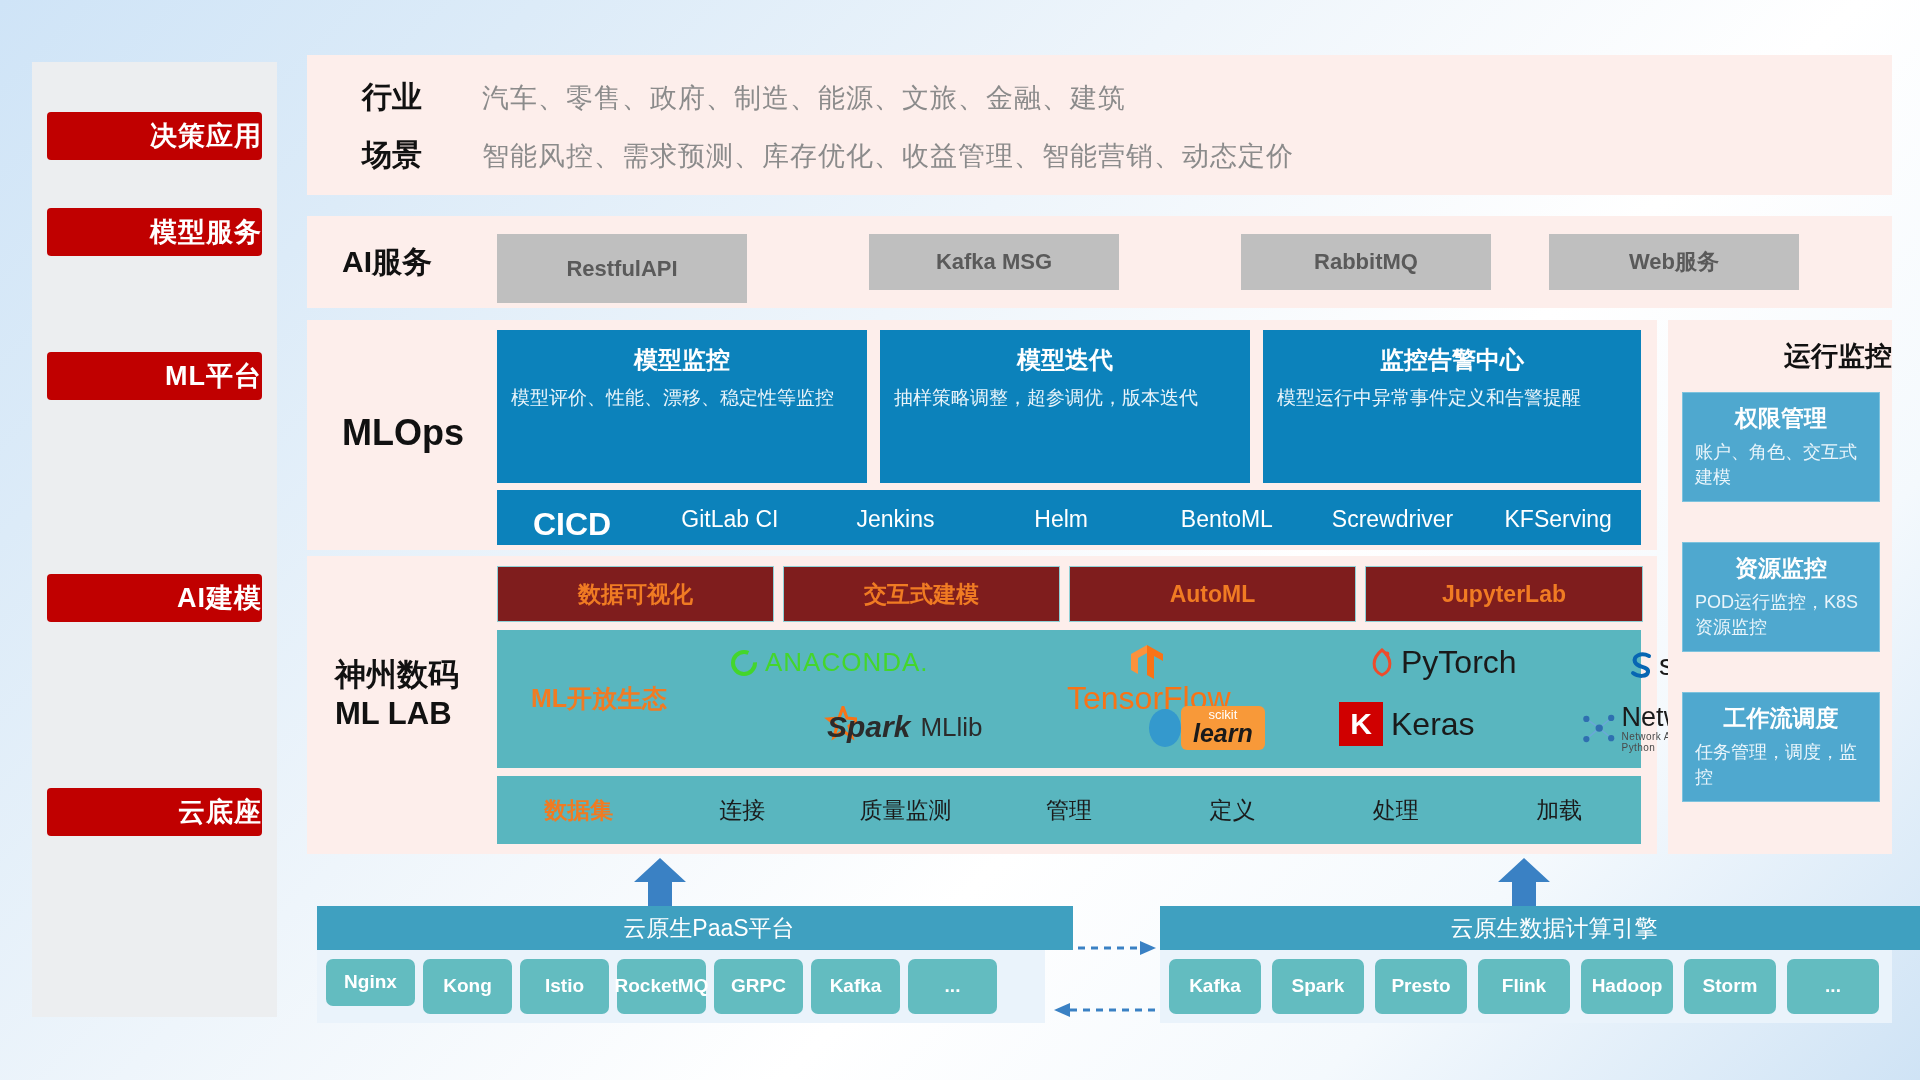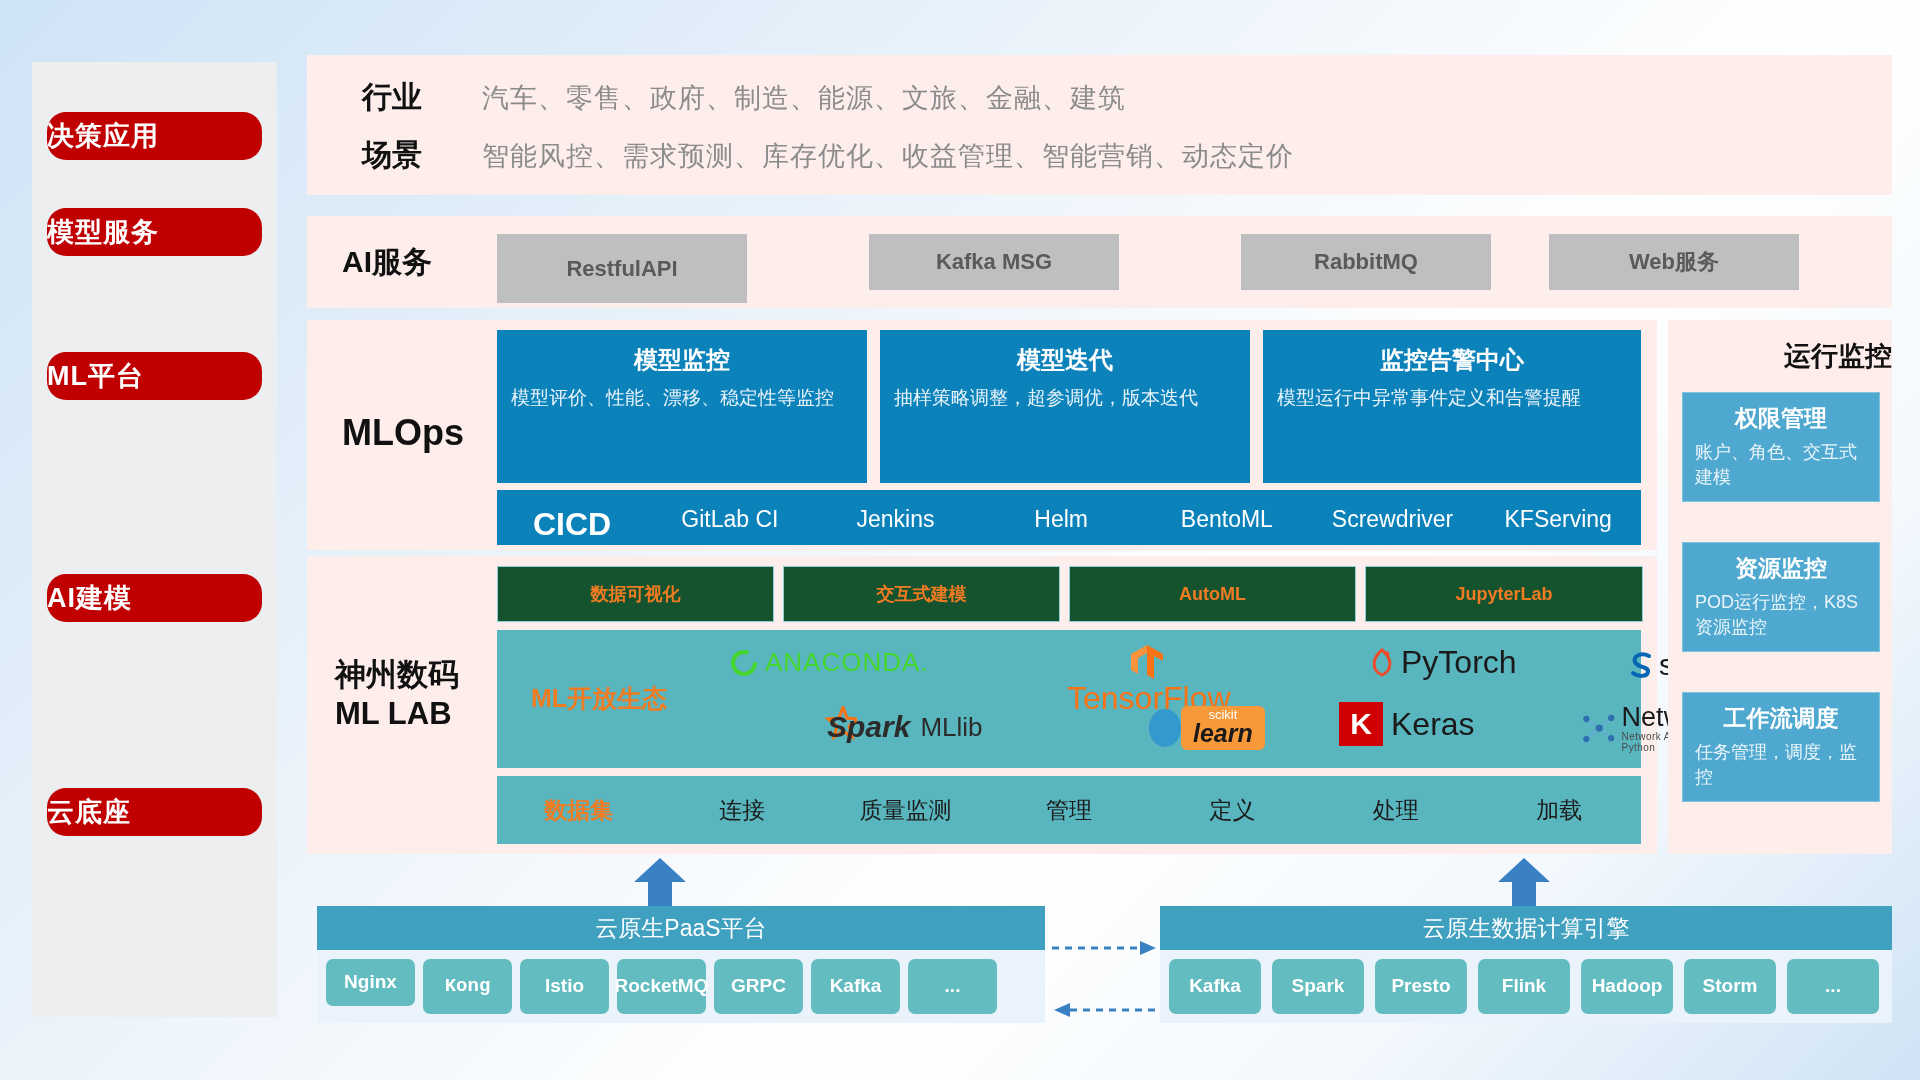--- a/index.html
+++ b/index.html
@@ -11,23 +11,23 @@
   }
   .stage{position:absolute;left:0;top:0;width:1920px;height:1080px;}
 
   
   .rail{
     position:absolute;left:32px;top:62px;width:245px;height:955px;
     background:#eceef0;
   }
   .rail-item{
     position:absolute;left:15px;width:215px;height:48px;
-    background:#c00000;border-radius:19px;
+    background:#c00000;border-radius:4px;
     color:#fff;font-size:27px;font-weight:bold;letter-spacing:1px;
-    display:flex;align-items:center;justify-content:flex-start;
+    display:flex;align-items:center;justify-content:flex-end;
   }
 
   
   .panel{position:absolute;background:#fdeeeb;}
   .rowlabel{
     position:absolute;color:#111;font-weight:bold;
     display:flex;align-items:center;
   }
 
   
@@ -46,43 +46,43 @@
   .bcard{position:absolute;background:#0c82bb;color:#fff;overflow:hidden;}
   .bcard h4{margin:0;padding:14px 0 8px;text-align:center;font-size:24px;font-weight:bold;}
   .bcard p{margin:0;padding:0 14px;font-size:19px;line-height:1.45;color:#e9f4fa;}
 
   .cicd{position:absolute;background:#0c82bb;overflow:hidden;display:flex;align-items:flex-start;}
   .cicd .cell{flex:1;text-align:center;color:#fff;font-size:23px;padding-top:16px;line-height:1.15;}
   .cicd .cell.head{font-size:32px;font-weight:bold;flex:0 0 150px;}
 
   
   .ttab{
-    position:absolute;background:#14532d;color:#f07b23;
-    font-size:18px;font-weight:bold;
+    position:absolute;background:#7f1d1d;color:#f07b23;
+    font-size:23px;font-weight:bold;
     display:flex;align-items:center;justify-content:center;
     border:1px solid #8fd0d6;
   }
   .tealbox{position:absolute;background:#59b6bf;}
   .eco-label{
     position:absolute;color:#f07b23;font-size:25px;font-weight:bold;
   }
   .ds-row{position:absolute;background:#59b6bf;display:flex;align-items:center;}
   .ds-row .c{flex:1;text-align:center;font-size:23px;color:#1b1b1b;}
   .ds-row .c.key{color:#f07b23;font-weight:bold;}
 
   
   .mcard{position:absolute;background:#4fa8cf;color:#fff;border:1px solid #7dc3de;}
   .mcard h5{margin:0;padding:10px 0 6px;text-align:center;font-size:23px;font-weight:bold;}
   .mcard p{margin:0;padding:0 12px;font-size:18px;line-height:1.4;color:#eaf5fb;}
 
   
   .cloudbox{position:absolute;background:#eaf3fb;}
   .cloudhdr{
     position:absolute;background:#3fa0c0;color:#fff;
-    font-size:23px;display:flex;align-items:center;justify-content:center;
+    font-size:23px;display:flex;align-items:center;justify-content:center;padding-left:28px;
   }
   .cchip{
     position:absolute;background:#63bcc0;color:#fff;border-radius:7px;
     font-size:19px;font-weight:bold;
     display:flex;align-items:center;justify-content:center;text-align:center;
     line-height:1.1;padding:0 3px;box-sizing:border-box;
   }
   .uparrow{position:absolute;}
   .hdash{position:absolute;}
   .logo{position:absolute;display:flex;align-items:center;}
@@ -302,21 +302,21 @@
     <polygon points="88,3 104,10 88,17" fill="#3a81c4"></polygon>
   </svg>
   <svg class="hdash" style="left:1052px;top:1000px;" width="106" height="20" viewBox="0 0 106 20">
     <line x1="18" y1="10" x2="106" y2="10" stroke="#3a81c4" stroke-width="3" stroke-dasharray="7 6"></line>
     <polygon points="18,3 2,10 18,17" fill="#3a81c4"></polygon>
   </svg>
 
   <div class="cloudbox" style="left:317px;top:906px;width:728px;height:117px;">
     <div class="cloudhdr" style="left:0;top:0;width:728px;height:44px;">云原生PaaS平台</div>
     <div class="cchip" style="left:9px;top:53px;width:89px;height:47px;">Nginx</div>
-    <div class="cchip" style="left:106px;top:53px;width:89px;height:55px;font-family:Liberation Mono, monospace;">Kong</div>
+    <div class="cchip" style="left:106px;top:53px;width:89px;height:55px;">Kong</div>
     <div class="cchip" style="left:203px;top:53px;width:89px;height:55px;">Istio</div>
     <div class="cchip" style="left:300px;top:53px;width:89px;height:55px;">RocketMQ</div>
     <div class="cchip" style="left:397px;top:53px;width:89px;height:55px;">GRPC</div>
     <div class="cchip" style="left:494px;top:53px;width:89px;height:55px;">Kafka</div>
     <div class="cchip" style="left:591px;top:53px;width:89px;height:55px;">...</div>
   </div>
 
   <div class="cloudbox" style="left:1160px;top:906px;width:732px;height:117px;">
     <div class="cloudhdr" style="left:0;top:0;width:732px;height:44px;">云原生数据计算引擎</div>
     <div class="cchip" style="left:9px;top:53px;width:92px;height:55px;">Kafka</div>

